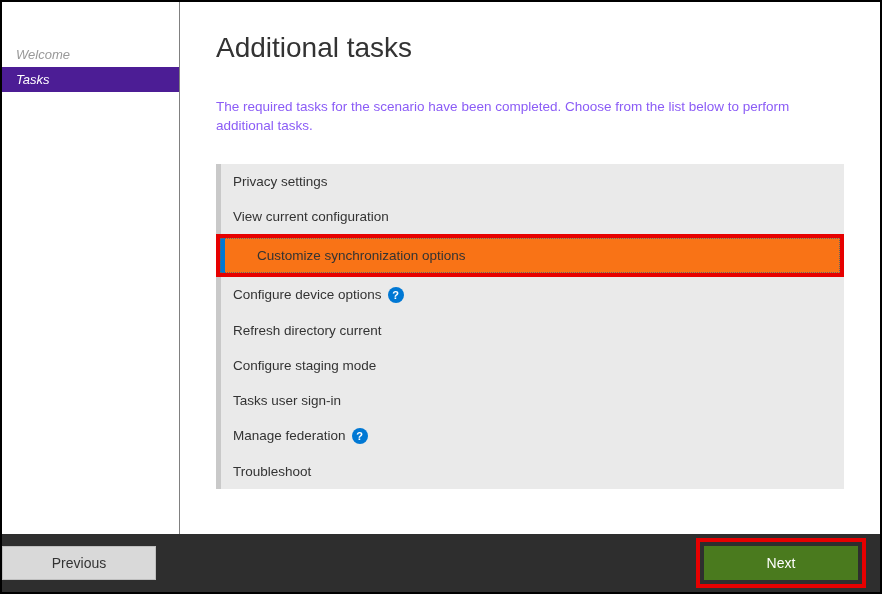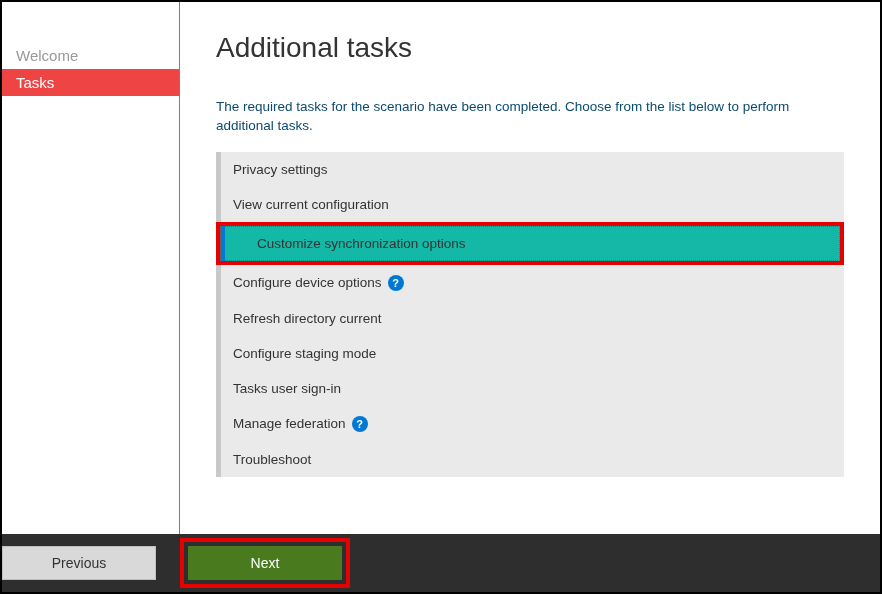--- a/index.html
+++ b/index.html
@@ -17,45 +17,46 @@
       height: calc(100% - 58px);
     }
     .sidebar {
       width: 178px;
       background: #fff;
       border-right: 1px solid #808080;
       flex-shrink: 0;
     }
     .sidebar-item {
       padding: 5px 14px;
-      font-size: 15px;
+      font-size: 13px;
       cursor: pointer;
+      font-style: italic;
     }
     .sidebar-item-welcome {
       color: #999;
       margin-top: 40px;
     }
     .sidebar-item-tasks {
-      background: #ef4444;
+      background: #4c1d95;
       color: #fff;
     }
     .main {
       flex: 1;
       padding: 30px 36px 20px 36px;
     }
     .page-title {
       font-size: 28px;
       font-weight: 300;
       color: #333;
       margin-bottom: 34px;
     }
     .desc {
       font-size: 13.5px;
-      color: #0c4a6e;
-      margin-bottom: 16px;
+      color: #8b5cf6;
+      margin-bottom: 28px;
       line-height: 1.4;
     }
     .task-list {
       display: flex;
       flex-direction: column;
     }
     .task-item {
       background: #eaeaea;
       border-left: 5px solid #c9c9c9;
       padding: 10px 12px;
@@ -69,21 +70,21 @@
     .task-item.selected {
       background: #d4d4d4;
       border-left: 5px solid #0078d4;
     }
     .highlight-box {
       border: 4px solid #e60000;
       position: relative;
     }
     .highlight-box .task-item {
       border-left: 5px solid #0078d4;
-      background: #14b8a6;
+      background: #f97316;
       outline: 1px dotted #666;
       outline-offset: -1px;
       padding-left: 32px;
     }
     .help-icon {
       display: inline-flex;
       align-items: center;
       justify-content: center;
       width: 16px;
       height: 16px;
@@ -93,22 +94,22 @@
       font-size: 11px;
       font-weight: bold;
       margin-left: 6px;
     }
     .footer {
       width: 100%;
       height: 58px;
       background: #2e2e2e;
       display: flex;
       align-items: center;
-      justify-content: flex-start;
-      padding-right: 0;
+      justify-content: space-between;
+      padding-right: 14px;
       gap: 24px;
     }
     .btn {
       width: 154px;
       height: 34px;
       font-size: 14px;
       cursor: pointer;
       display: flex;
       align-items: center;
       justify-content: center;

